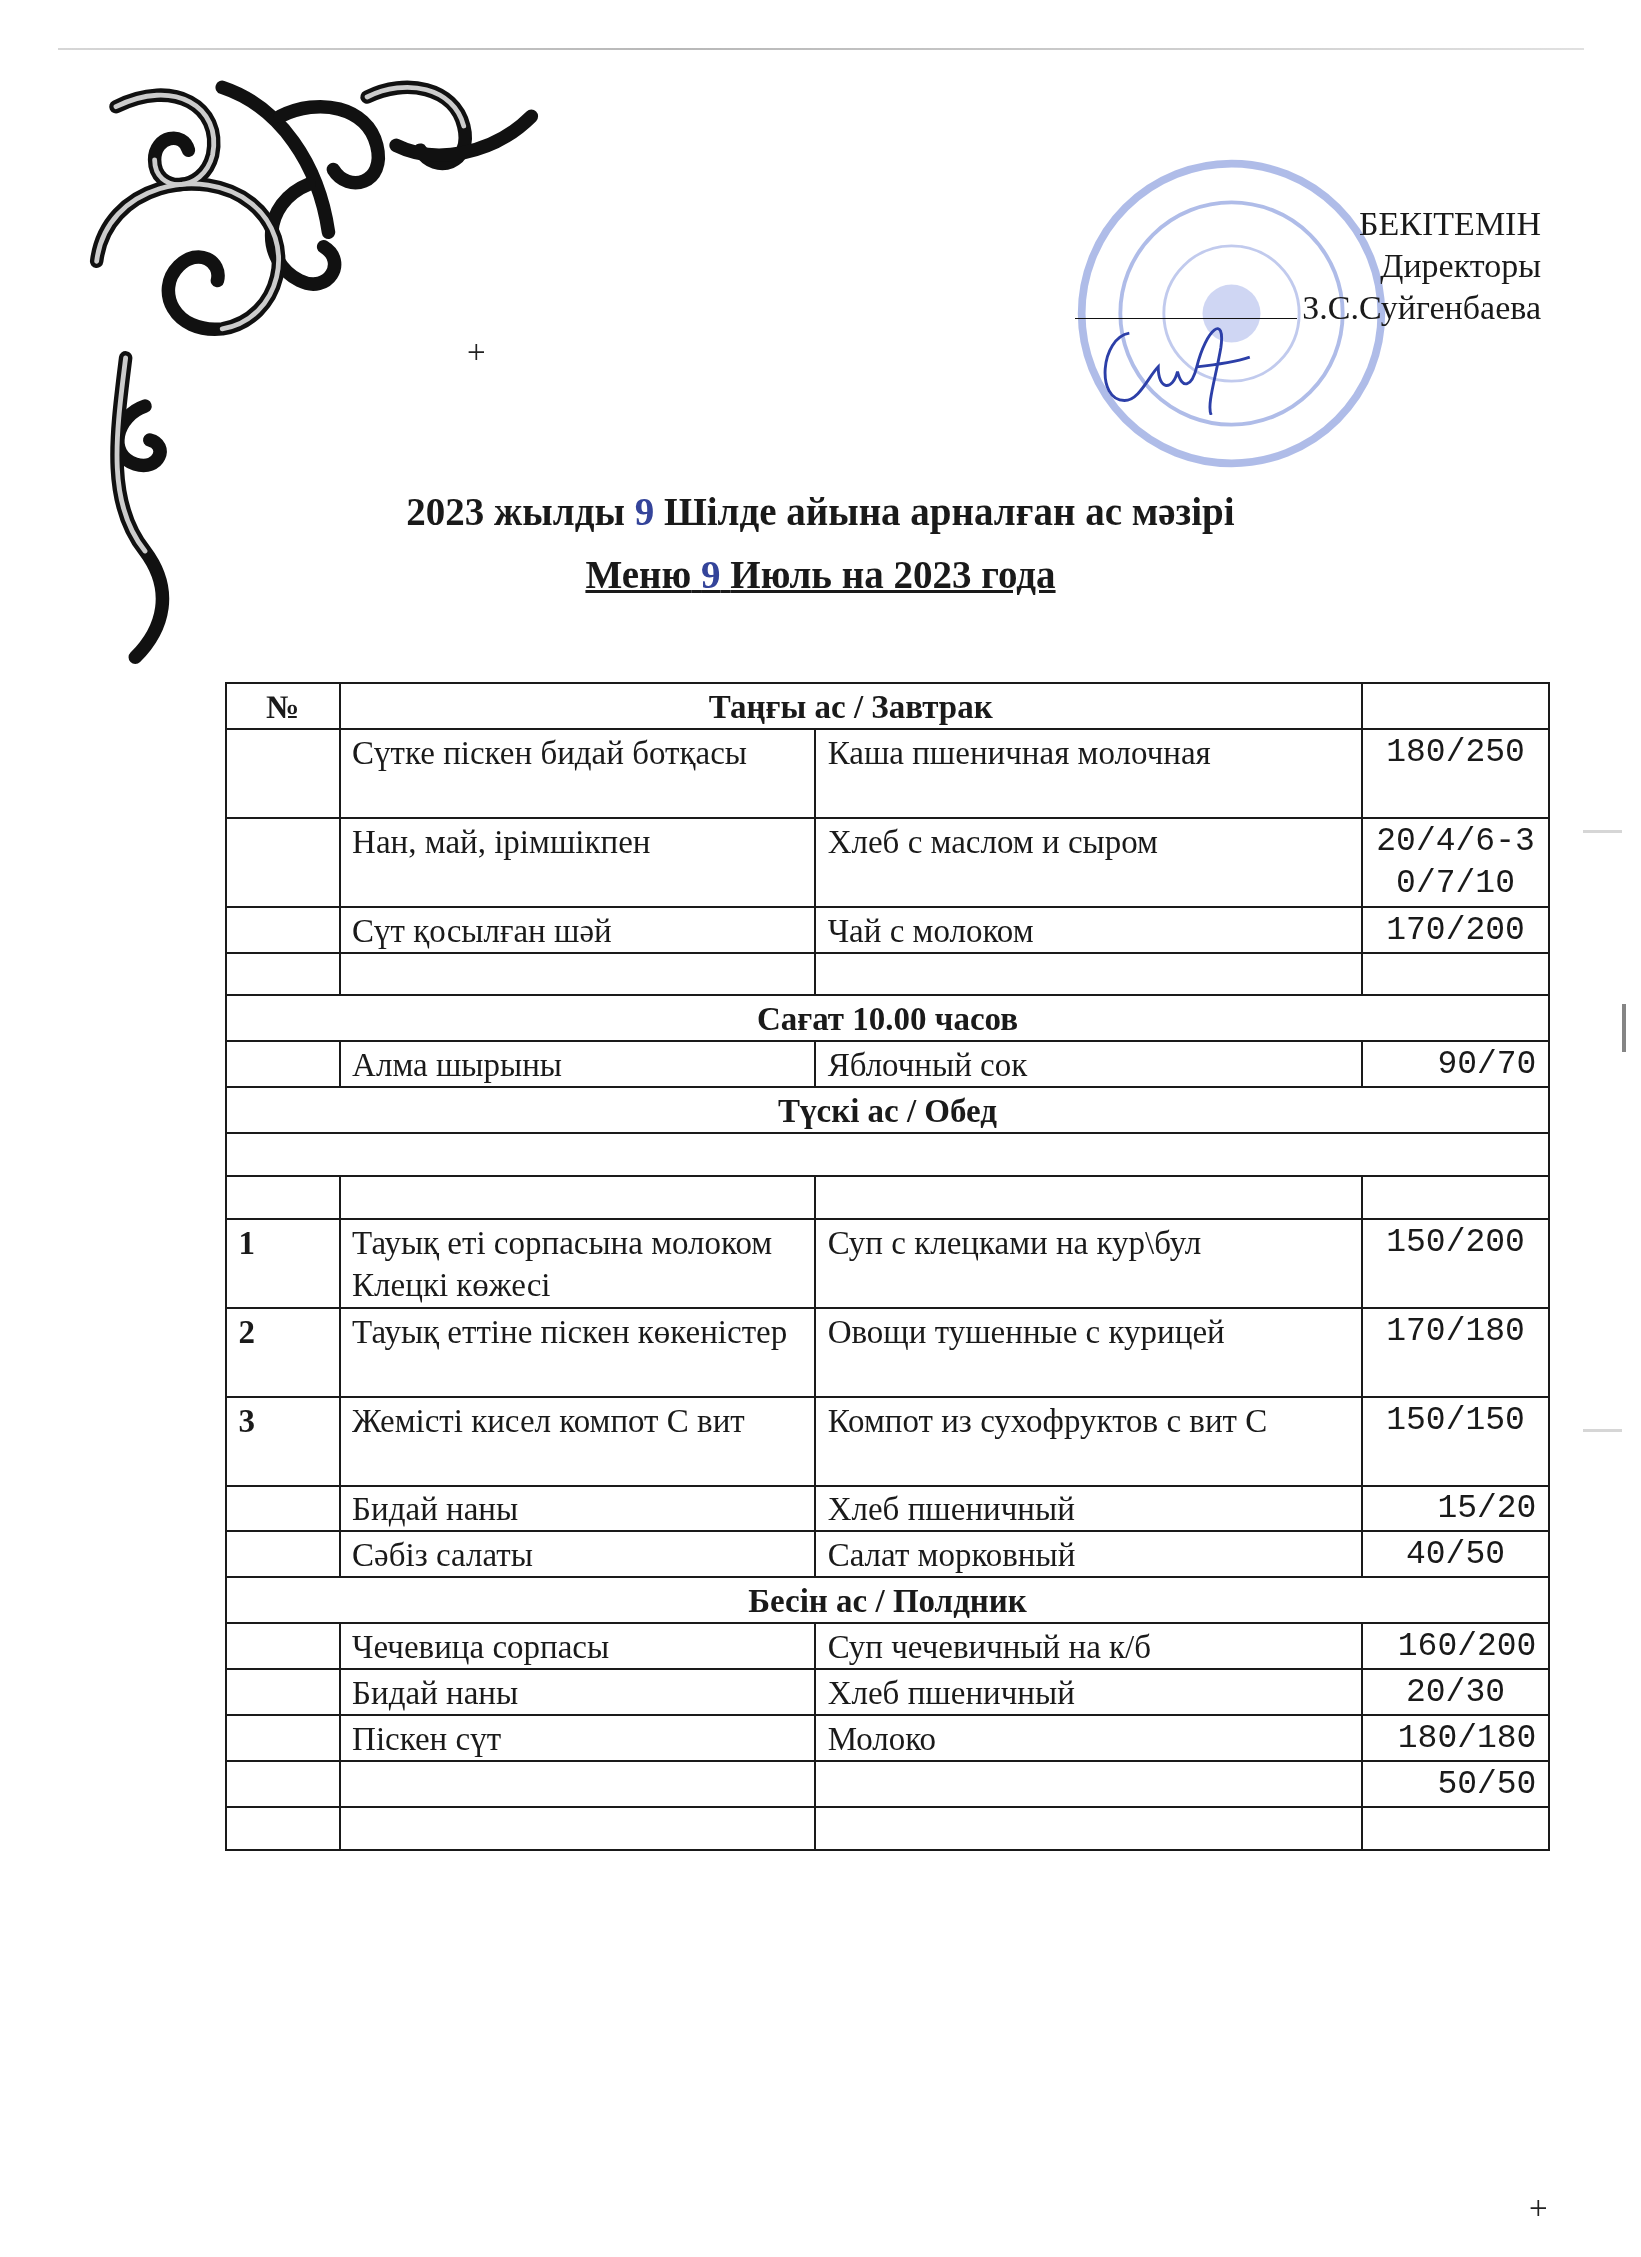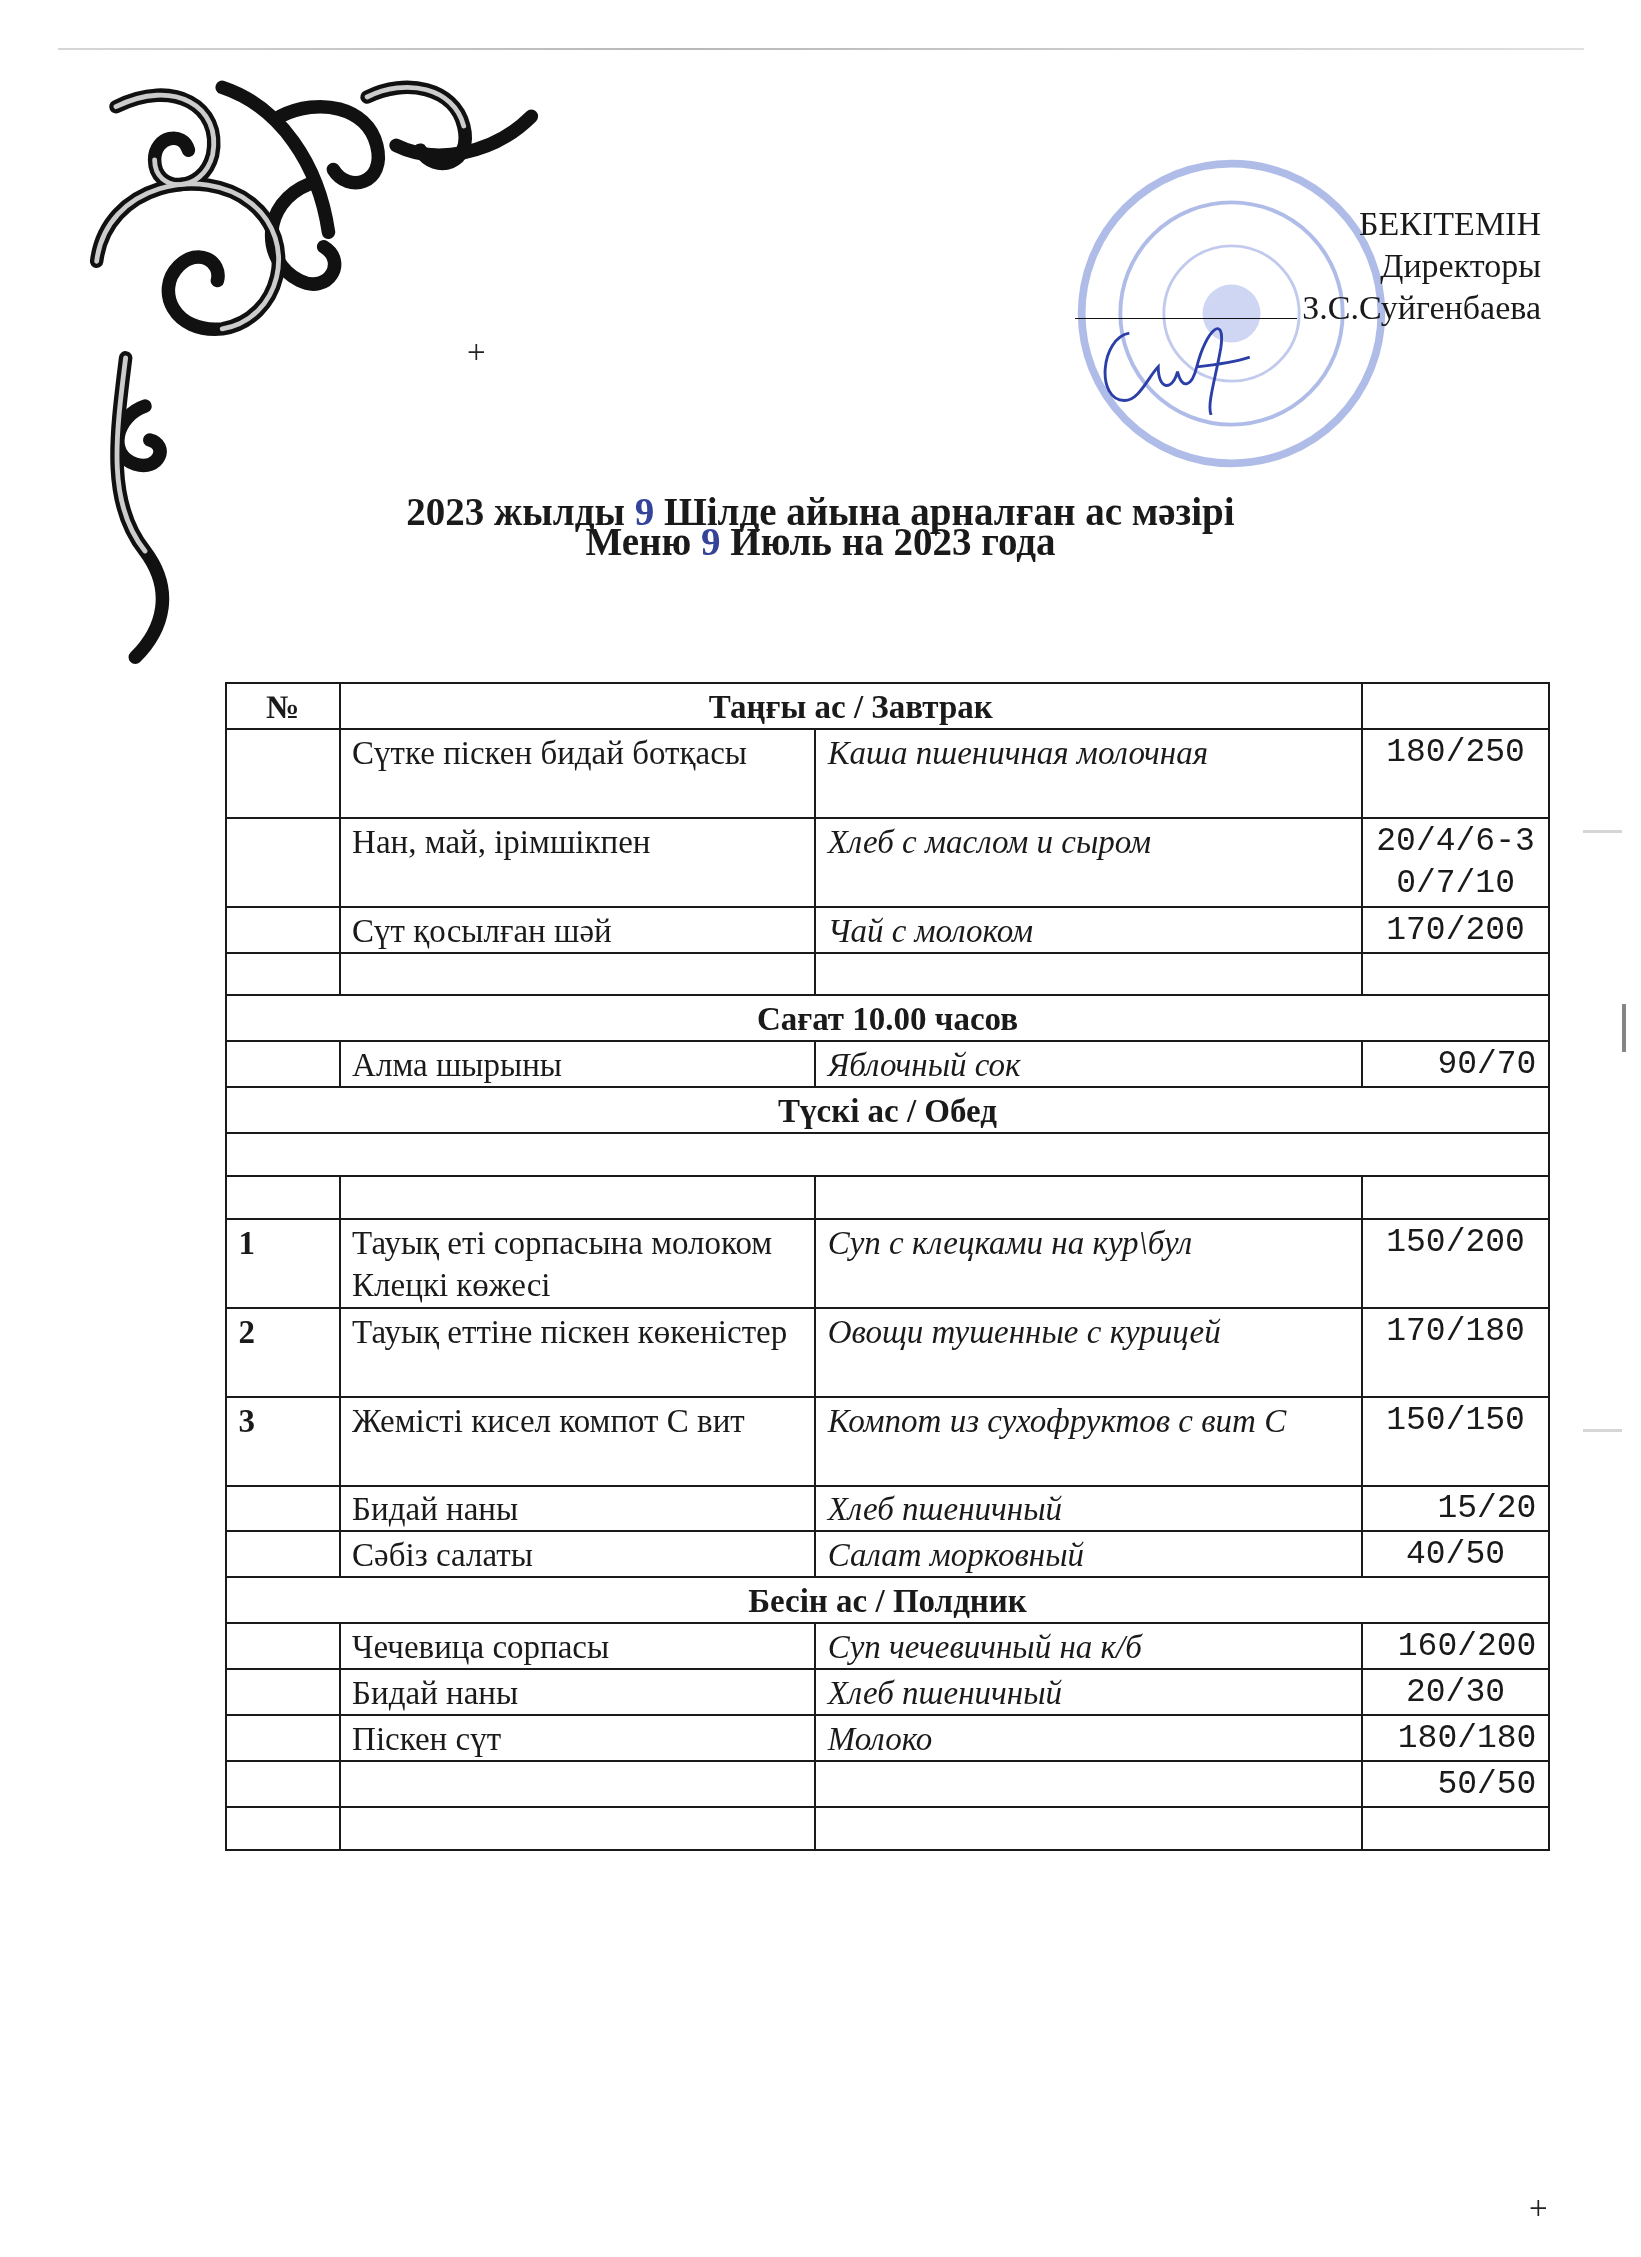--- a/index.html
+++ b/index.html
@@ -14,21 +14,21 @@
   .sign-line { display: inline-block; width: 222px; border-bottom: 1.9px solid #111; margin-right: 5.8px; height: 29px; vertical-align: baseline; }
   .stamp { position: absolute; left: 1072px; top: 154px; width: 319px; height: 319px; opacity: .55; }
   .signature { position: absolute; left: 1081px; top: 309px; width: 193px; height: 106px; }
   .title { position: absolute; left: 0; width: 1641px; text-align: center; font-weight: bold;
            font-size: 39px; line-height: 48px; }
   .title .num { color: #34449a; }
   table.menu { position: absolute; left: 225px; top: 682px; width: 1325px; border-collapse: collapse; font-size: 33px; }
   table.menu td { border: 2.4px solid #1a1a1a; padding: 1.9px 11.6px 0 11.6px; vertical-align: top; line-height: 42px; }
   td.c-num { width: 89px; font-weight: bold; padding-left: 11.6px; }
   td.c-kz { width: 454px; }
-  td.c-ru { width: 526px; font-style: italic; }
+  td.c-ru { width: 526px; }
   td.c-qty { width: 162px; text-align: center; font-family: Liberation Mono, monospace; }
   tr.section td { text-align: center; font-weight: bold; height: 41px; }
   tr.empty td { height: 39px; }
   .r2 td { height: 85px; }
   .r3 td { height: 41px; border-radius: 20px; }
   .scan-mark { position: absolute; background: #bbb; opacity: .6; }
 </style>
 </head>
 <body>
 
@@ -72,21 +72,21 @@
   <div>БЕКІТЕМІН</div>
   <div>Директоры</div>
   <div><span class="sign-line"></span><span>З.С.Суйгенбаева</span></div>
 </div>
 
 <div class="title" style="top:488px;">
   <span>2023 жылды</span>
   <span class="num">9</span>
   <span>Шілде айына арналған ас мәзірі</span>
 </div>
-<div class="title" style="top:518px;">
+<div class="title" style="top:551px;text-decoration:underline;">
   <span>Меню</span>
   <span class="num">9</span>
   <span>Июль  на 2023 года</span>
 </div>
 
 <table class="menu">
   <tbody>
       <tr class="section">
     <td class="c-num" style="text-align:center">№</td>
     <td colspan="2">Таңғы ас / Завтрак</td>

